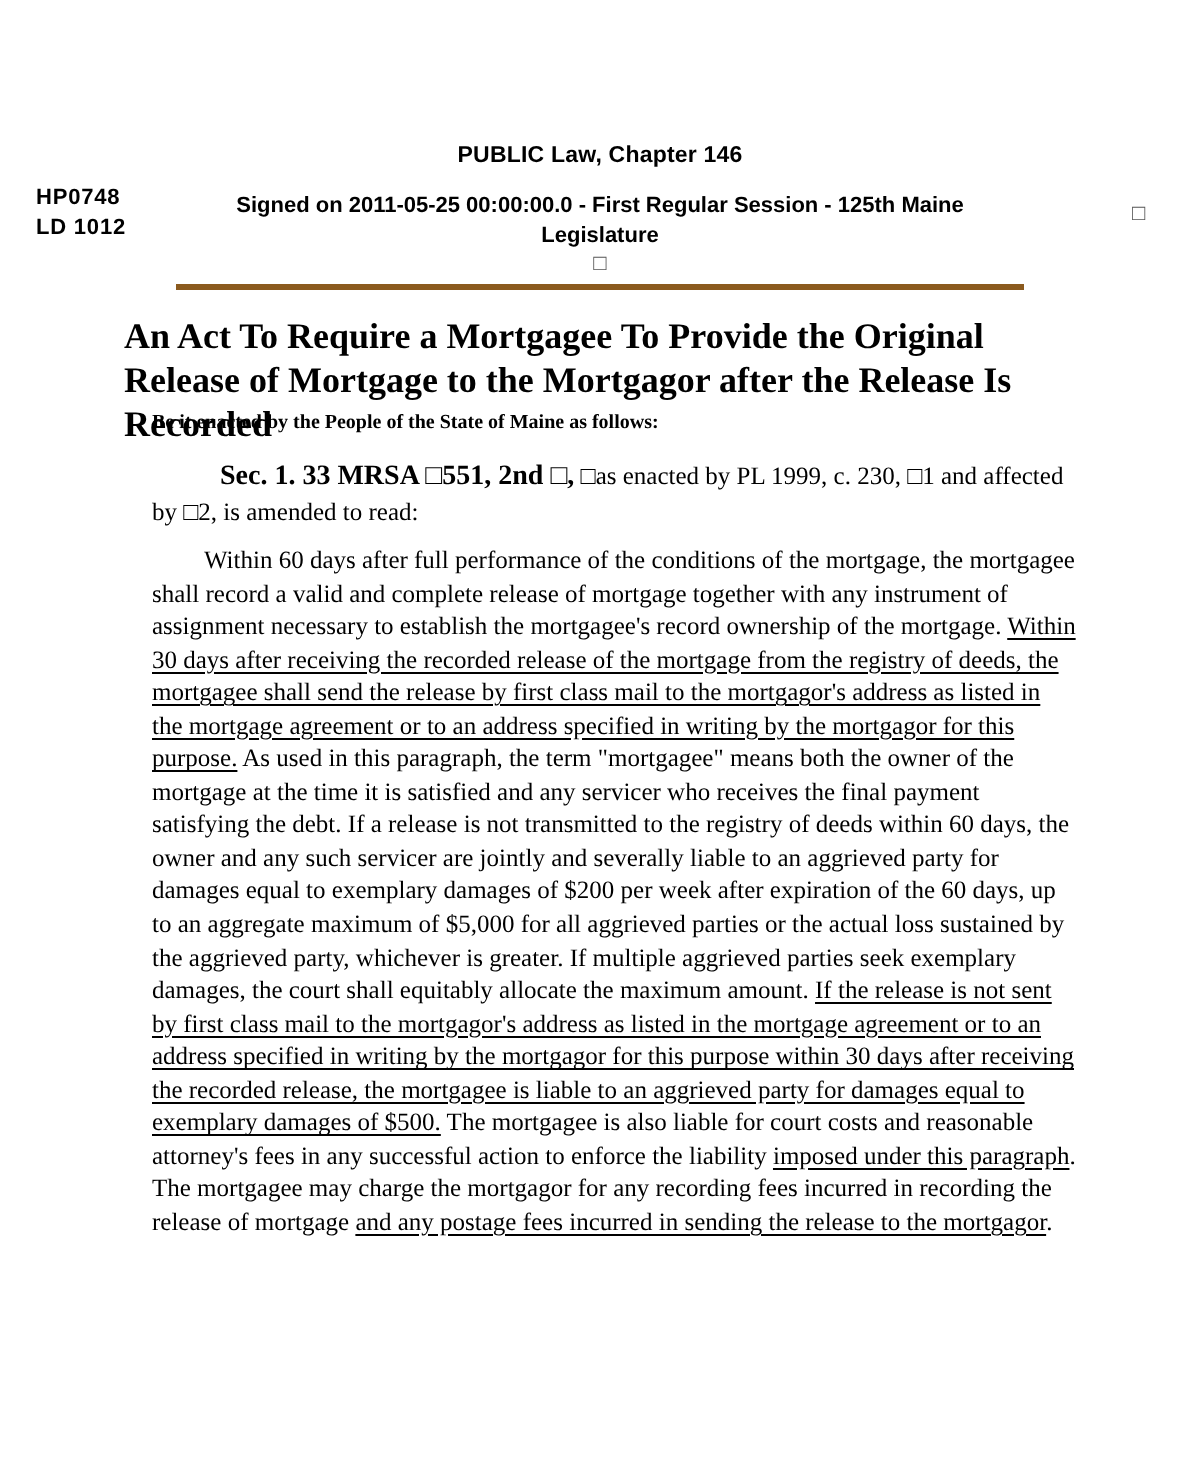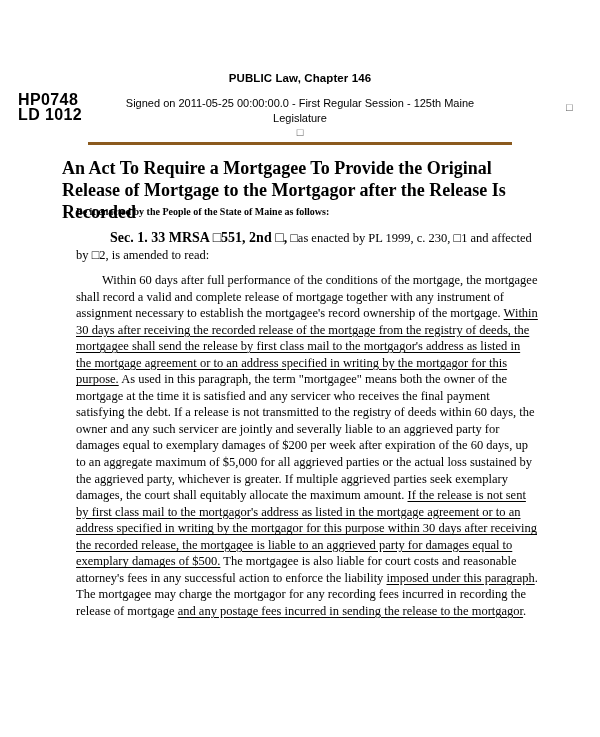--- a/index.html
+++ b/index.html
@@ -42,33 +42,33 @@
     letter-spacing: 0.1px;
   }
 
   .bill-ids {
     position: absolute;
     top: 92px;
     left: 18px;
     width: 110px;
     font-family: "Liberation Sans", sans-serif;
     font-weight: bold;
-    font-size: 16px;
+    font-size: 11px;
     line-height: 15px;
     letter-spacing: 0.4px;
   }
 
   .signed-block {
     position: absolute;
     top: 96px;
     left: 100px;
     width: 400px;
     text-align: center;
     font-family: "Liberation Sans", sans-serif;
-    font-weight: normal;
+    font-weight: bold;
     font-size: 11px;
     line-height: 15px;
   }
 
   .tofu-center {
     position: absolute;
     top: 126px;
     left: 100px;
     width: 400px;
     text-align: center;

